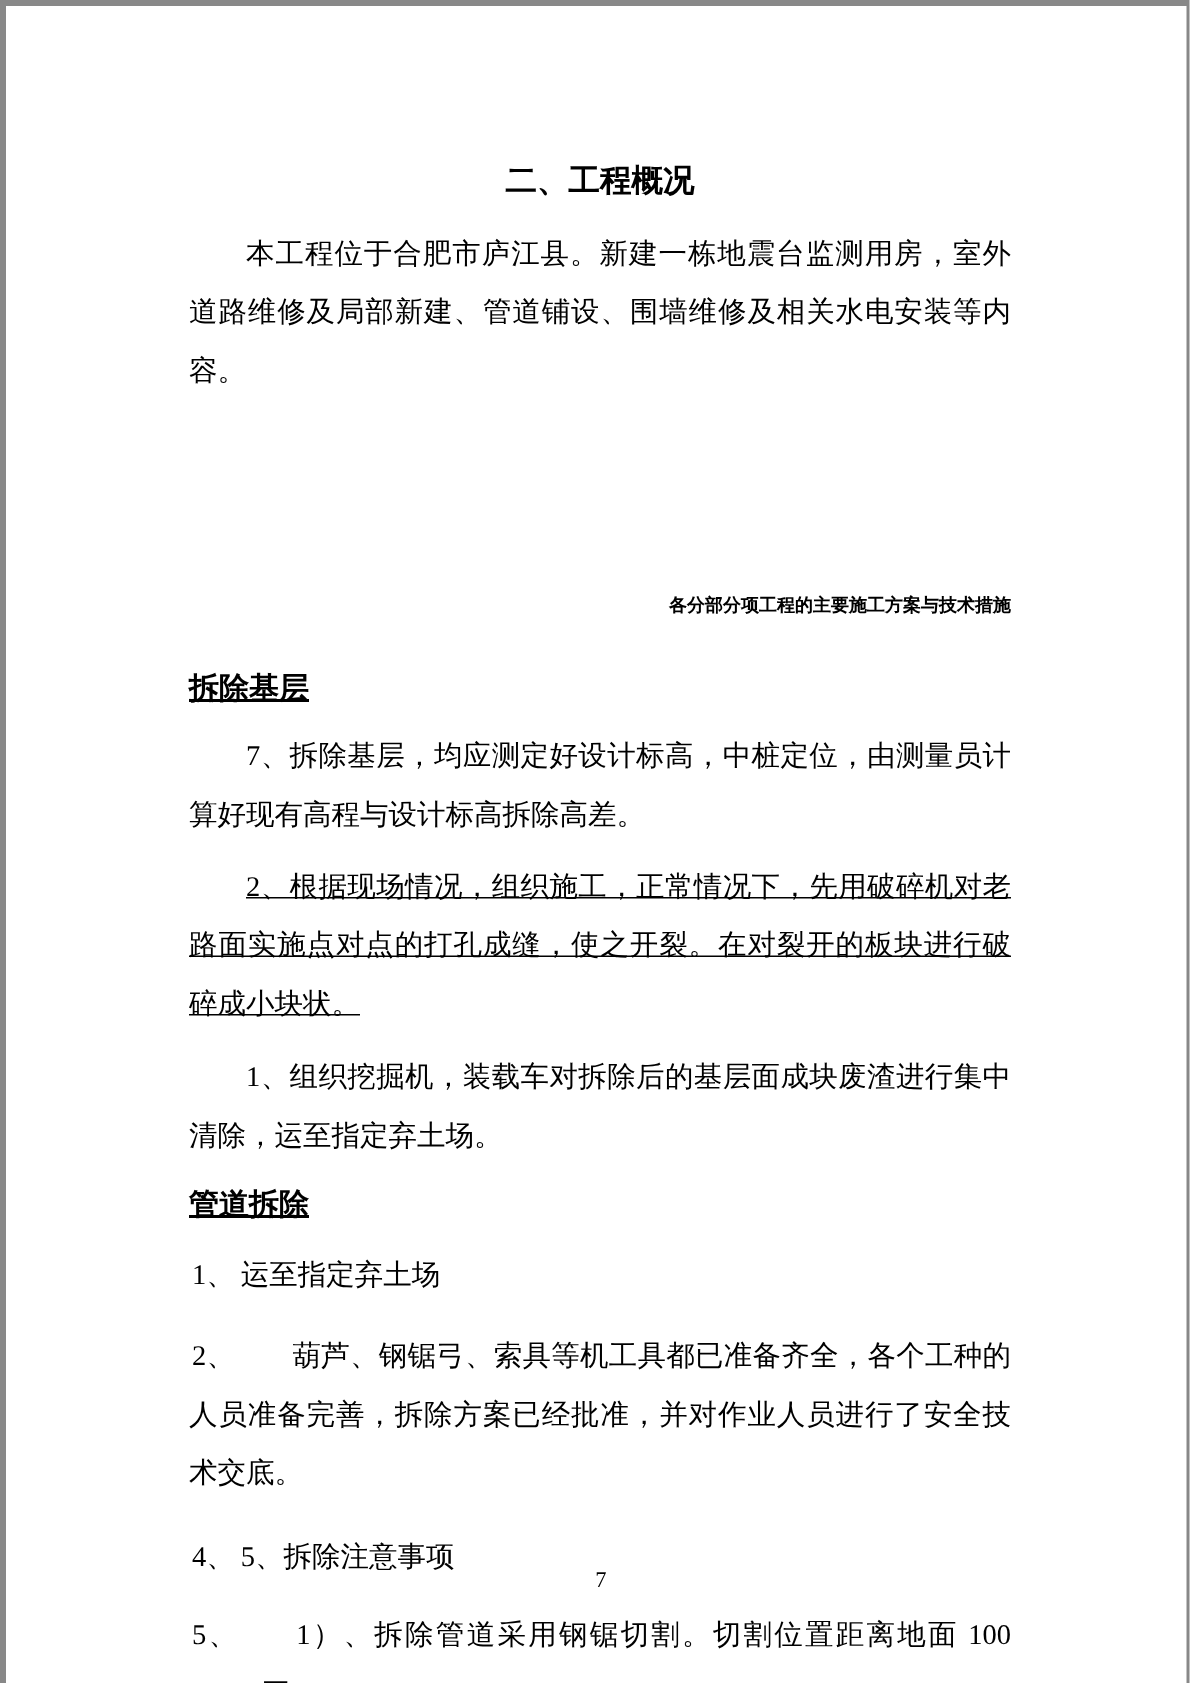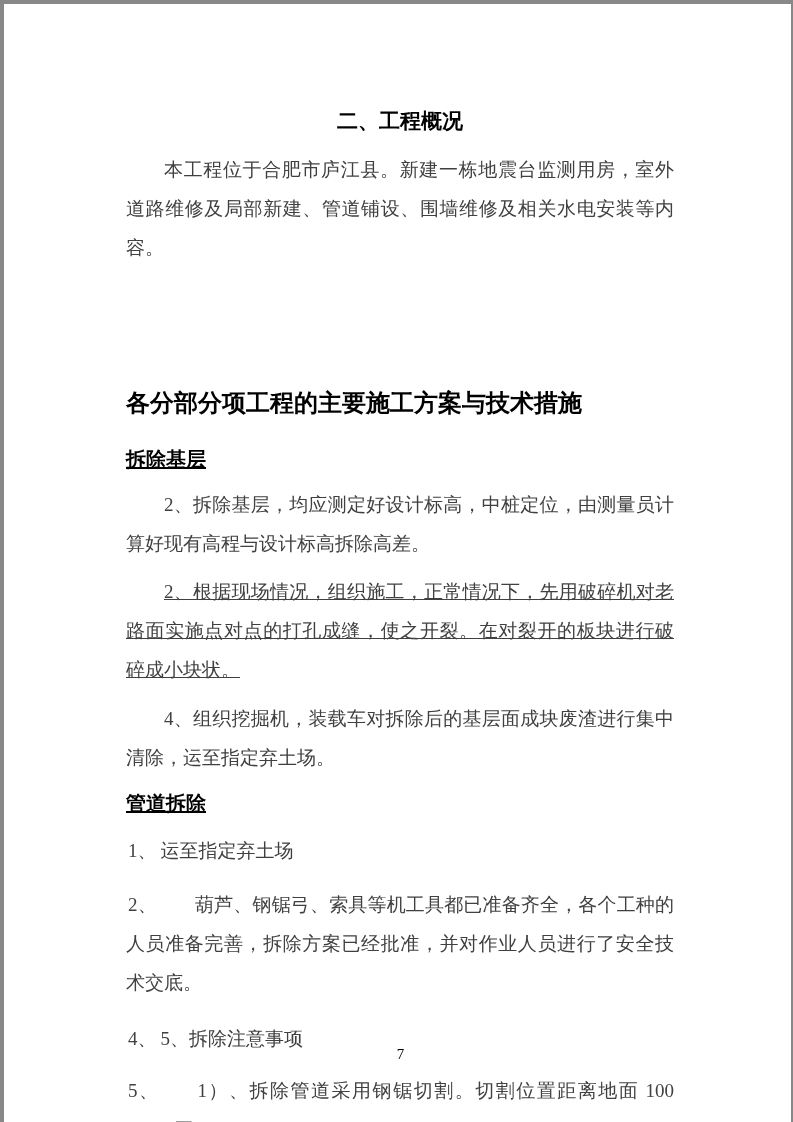--- a/index.html
+++ b/index.html
@@ -16,37 +16,37 @@
   .content {
     padding: 100px 119px 0 118px; 
   }
   
   .body-text {
     font-family: "Liberation Serif", "DejaVu Serif", serif;
     font-size: 19px;
     line-height: 39px;
     text-align: justify;
     text-justify: inter-ideograph;
-    color: #404040;
+    color: #000000;
   }
   .indent2 { text-indent: 2em; }
   
   .doc-title {
     font-family: "Liberation Sans", "DejaVu Sans", sans-serif;
     font-weight: bold;
     font-size: 21px;
     line-height: 26px;
     text-align: center;
   }
   .section-heading {
     font-family: "Liberation Sans", "DejaVu Sans", sans-serif;
     font-weight: bold;
-    font-size: 24px;
+    font-size: 12px;
     line-height: 26px;
-    text-align: left;
+    text-align: right;
     margin-top: 119px;
   }
   .sub-heading {
     font-family: "Liberation Sans", "DejaVu Sans", sans-serif;
     font-weight: bold;
     font-size: 20px;
     line-height: 26px;
     text-align: left;
     text-decoration: underline;
   }
@@ -85,25 +85,25 @@
   <div class="content">
 
     <div class="doc-title">二、工程概况</div>
 
     <p class="body-text indent2 intro-para">本工程位于合肥市庐江县。新建一栋地震台监测用房，室外道路维修及局部新建、管道铺设、围墙维修及相关水电安装等内容。</p>
 
     <div class="section-heading">各分部分项工程的主要施工方案与技术措施</div>
 
     <div class="sub-heading demolish">拆除基层</div>
 
-    <p class="body-text indent2 para-1">2、拆除基层，均应测定好设计标高，中桩定位，由测量员计算好现有高程与设计标高拆除高差。</p>
+    <p class="body-text indent2 para-1">7、拆除基层，均应测定好设计标高，中桩定位，由测量员计算好现有高程与设计标高拆除高差。</p>
 
     <p class="body-text indent2 para-2">2、根据现场情况，组织施工，正常情况下，先用破碎机对老路面实施点对点的打孔成缝，使之开裂。在对裂开的板块进行破碎成小块状。</p>
 
-    <p class="body-text indent2 para-3">4、组织挖掘机，装载车对拆除后的基层面成块废渣进行集中清除，运至指定弃土场。</p>
+    <p class="body-text indent2 para-3">1、组织挖掘机，装载车对拆除后的基层面成块废渣进行集中清除，运至指定弃土场。</p>
 
     <div class="sub-heading pipe">管道拆除</div>
 
     <div class="body-text list-item li-1">
       <span>1、</span><span>运至指定弃土场</span>
     </div>
 
     <div class="body-text list-item li-2">
       <span>2、</span><span class="tab-gap"></span><span>葫芦、钢锯弓、索具等机工具都已准备齐全，各个工种的人员准备完善，拆除方案已经批准，并对作业人员进行了安全技术交底。</span>
     </div>

